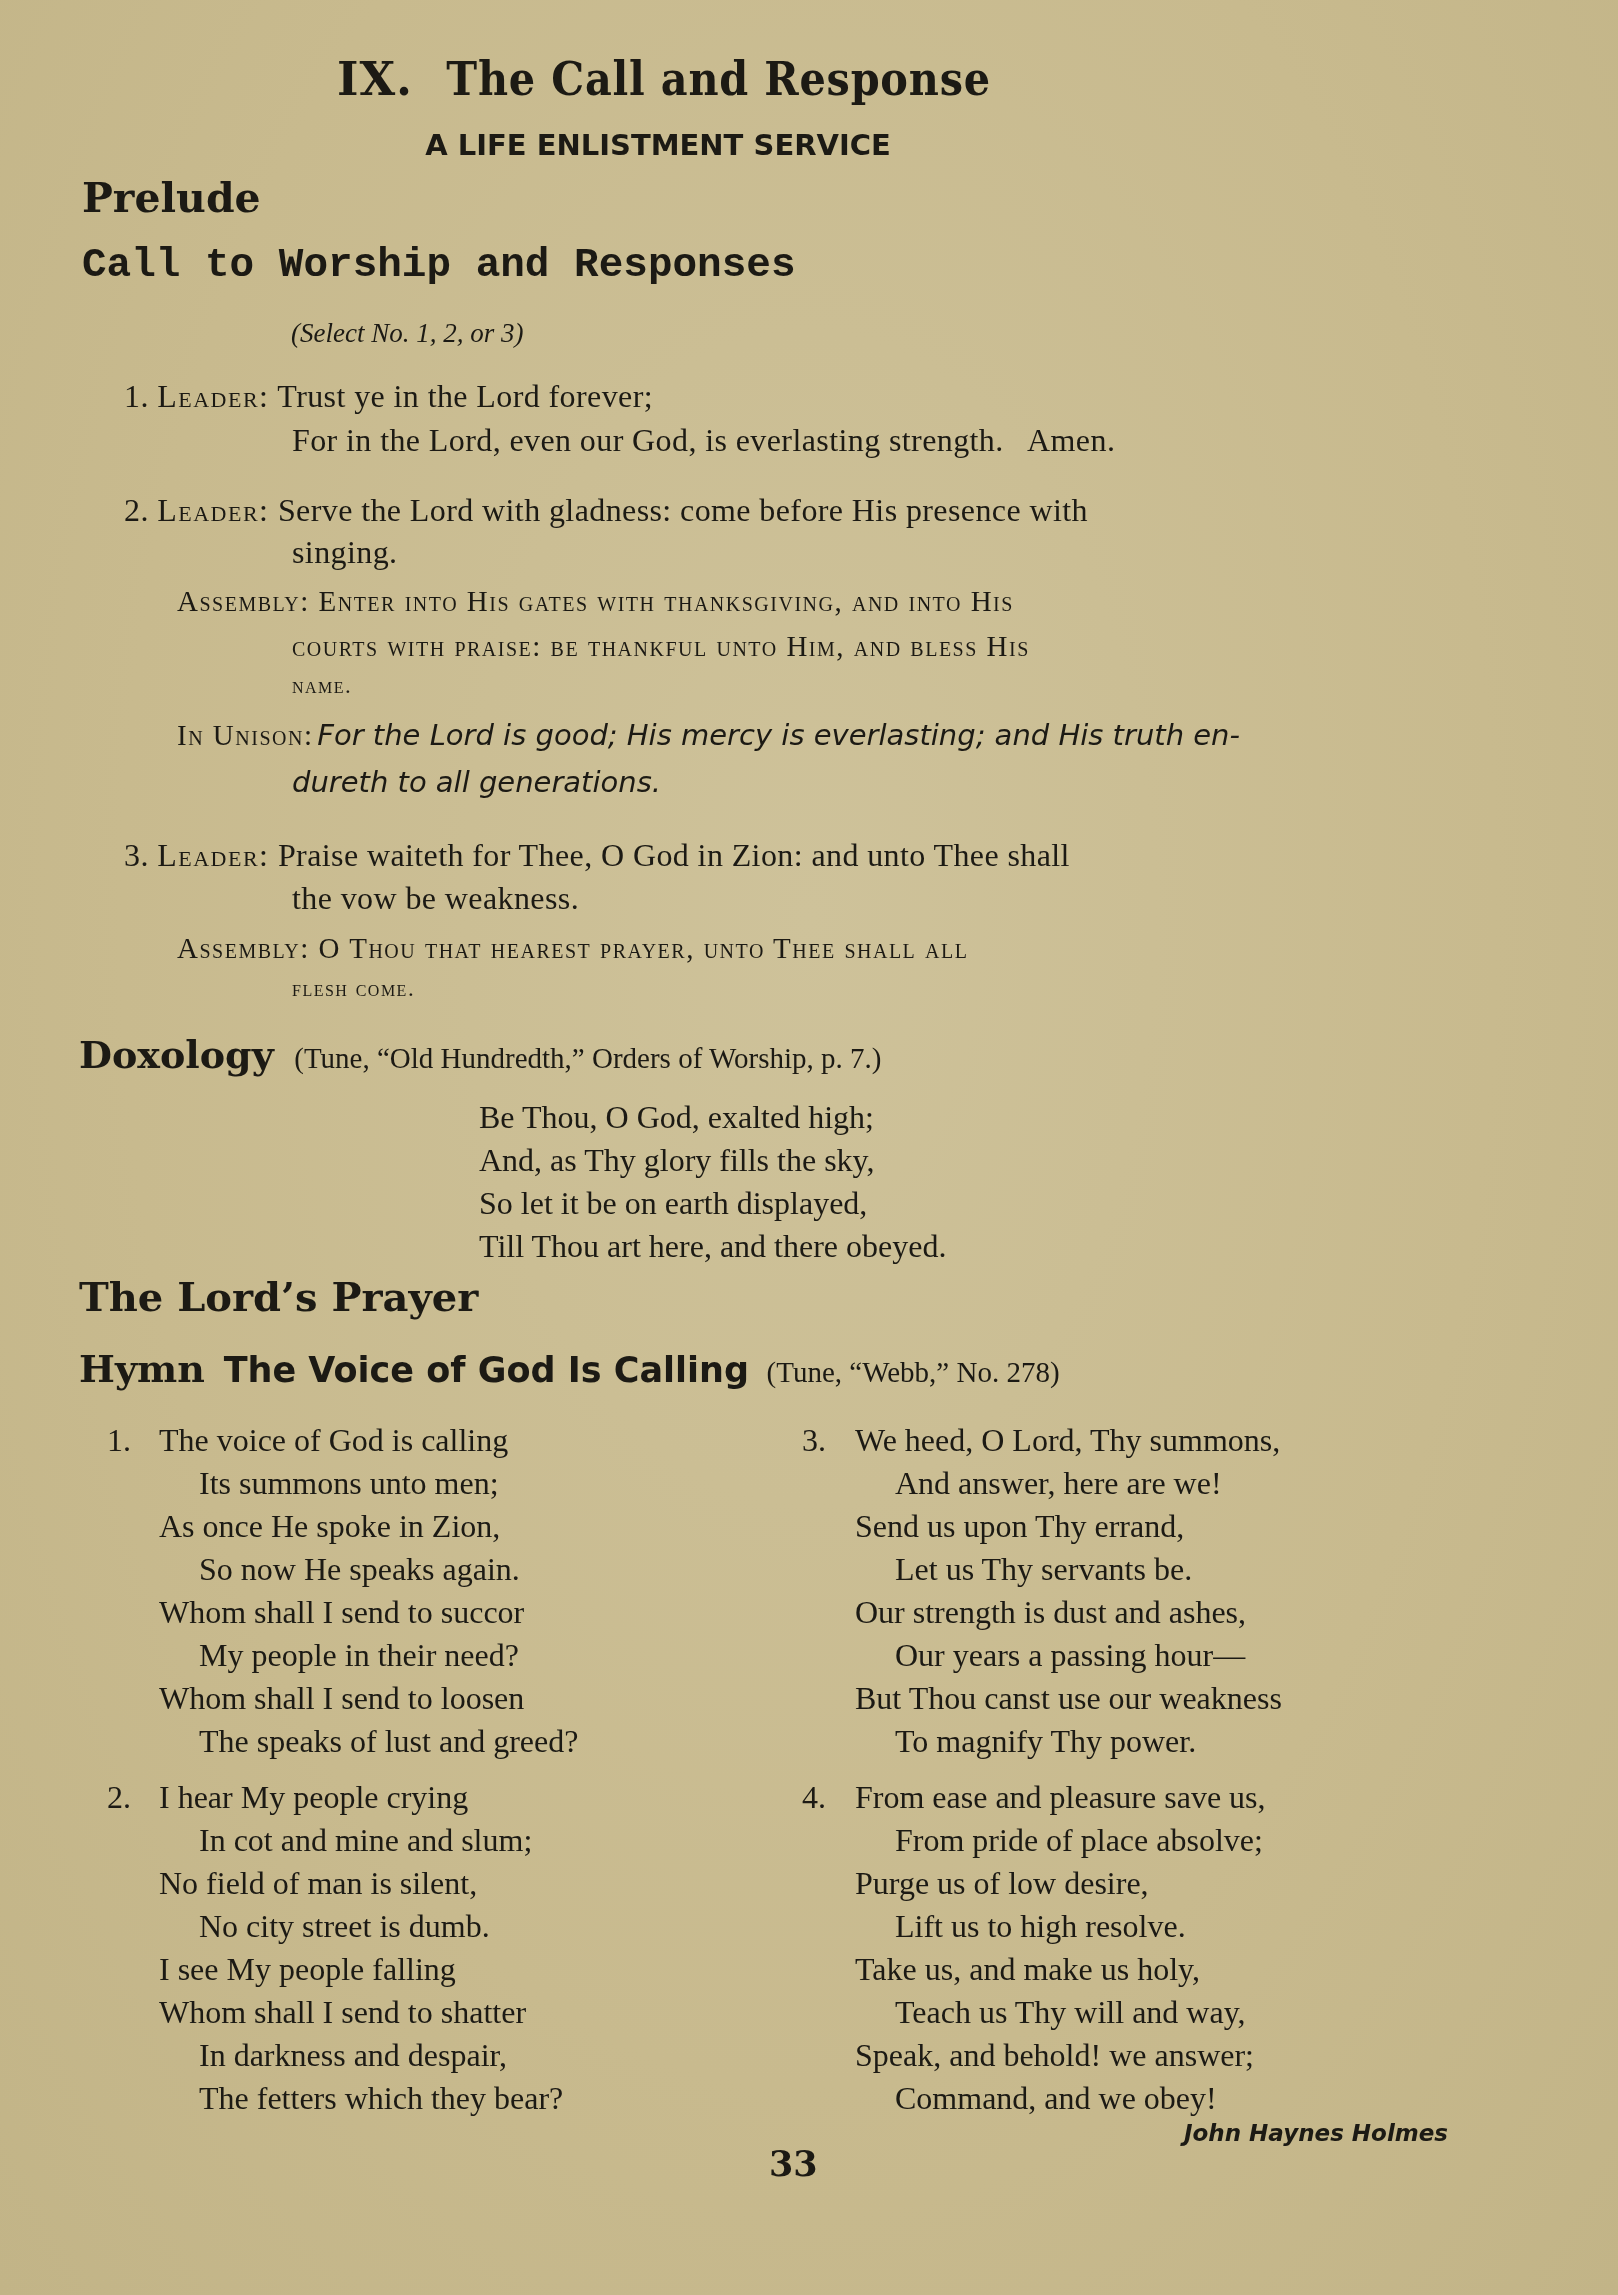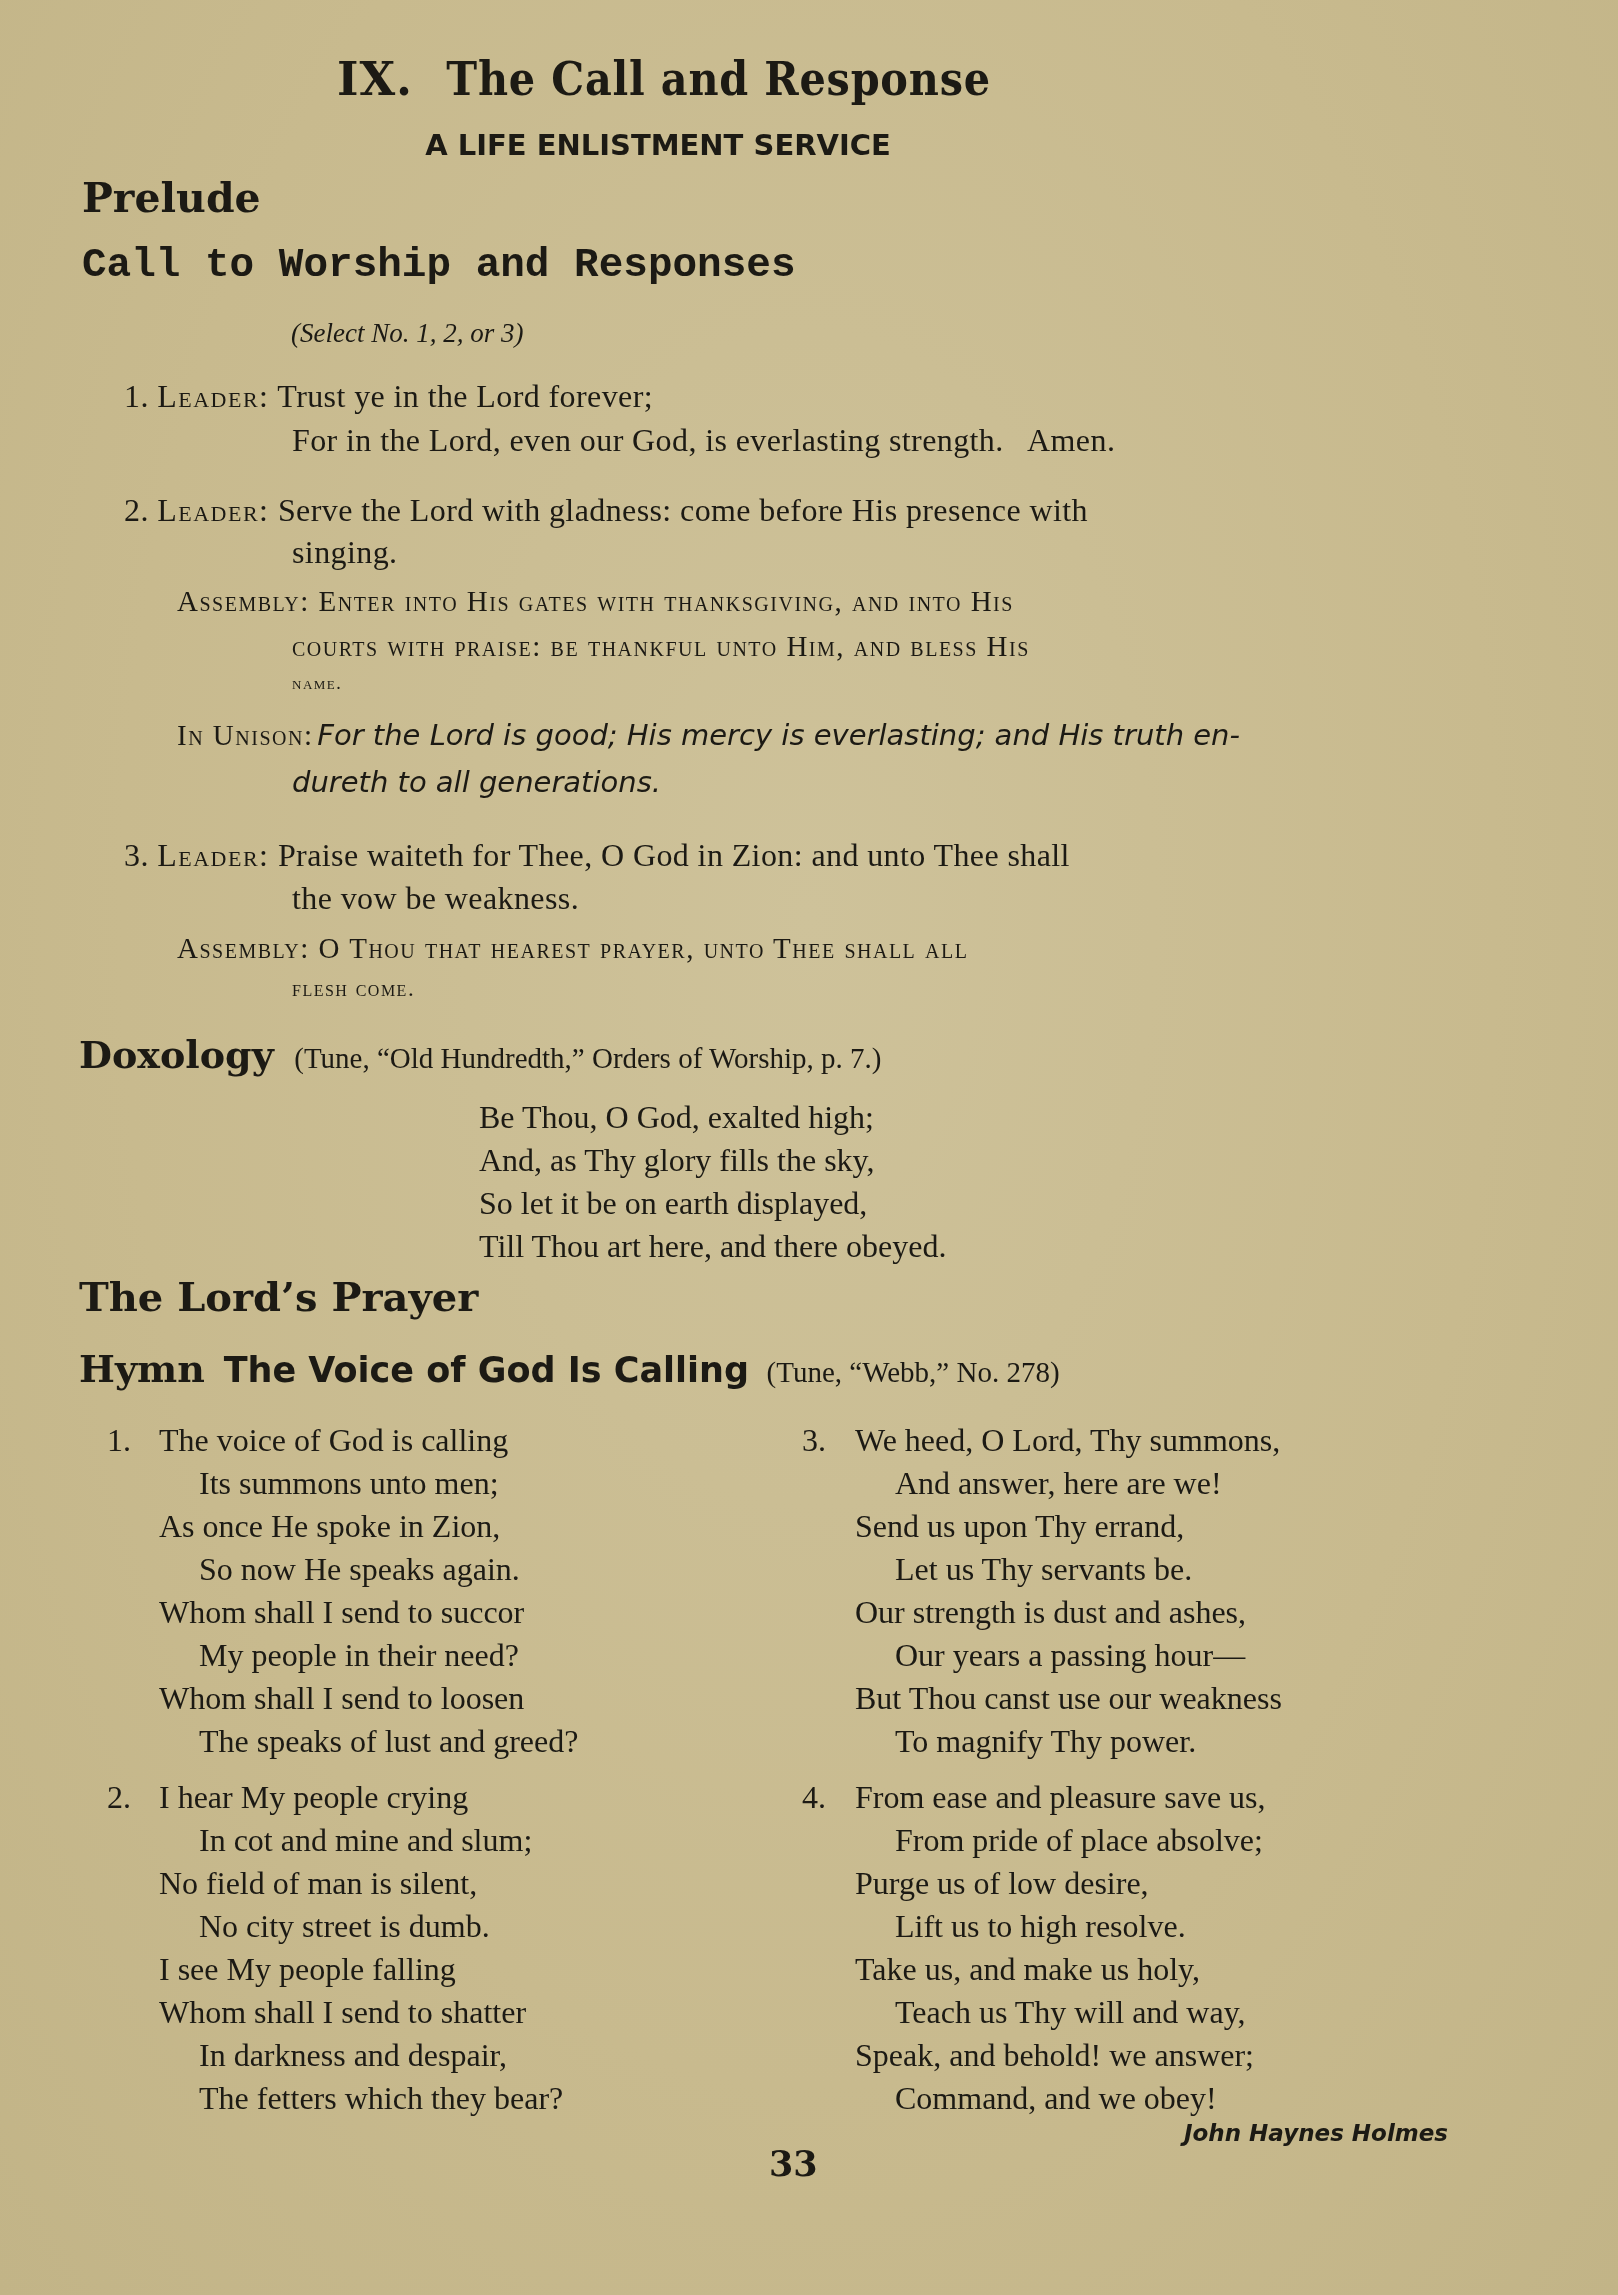--- a/index.html
+++ b/index.html
@@ -61,21 +61,21 @@
   <span>2.</span>
   <span class="sc">Leader:</span>
   <span>Serve the Lord with gladness: come before His presence with</span>
 </div>
 <div class="abs body-text" style="left:292px; top:534px;">singing.</div>
 <div class="abs body-text sc" style="left:177px; top:585px; font-size:29px;">
   <span>Assembly:</span>
   <span>Enter into His gates with thanksgiving, and into His</span>
 </div>
 <div class="abs body-text sc" style="left:292px; top:630px; font-size:29px;">courts with praise: be thankful unto Him, and bless His</div>
-<div class="abs body-text sc" style="left:292px; top:673px; font-size:18px;">name.</div>
+<div class="abs body-text sc" style="left:292px; top:673px; font-size:23px;">name.</div>
 <div class="abs" style="left:177px; top:718px;">
   <span class="body-text sc" style="font-size:29px;">In Unison:</span>
   <span class="unison-italic">For the Lord is good; His mercy is everlasting; and His truth en-</span>
 </div>
 <div class="abs unison-italic" style="left:292px; top:765px;">dureth to all generations.</div>
 
 <div class="abs body-text" style="left:124px; top:837px;">
   <span>3.</span>
   <span class="sc">Leader:</span>
   <span>Praise waiteth for Thee, O God in Zion: and unto Thee shall</span>

